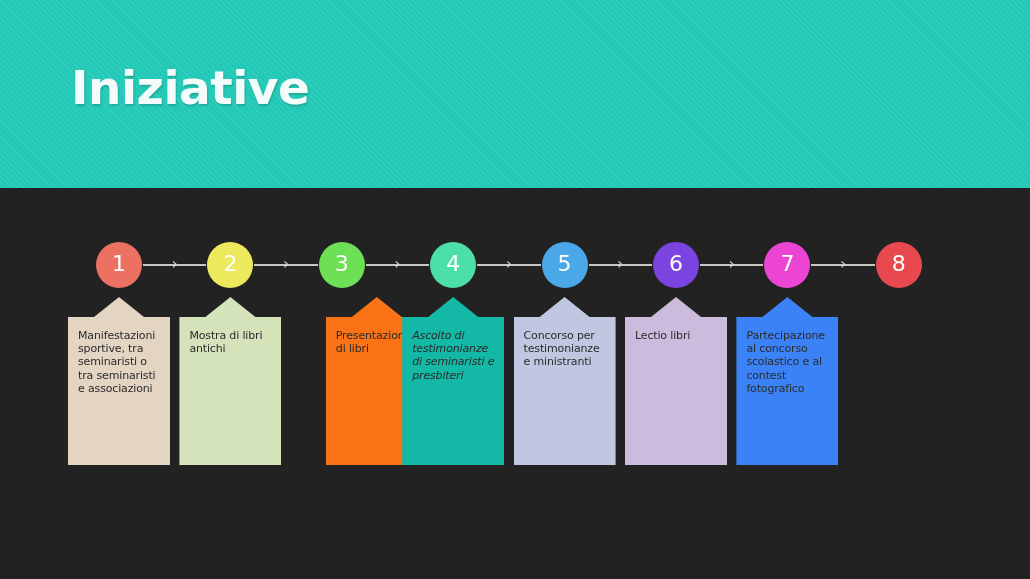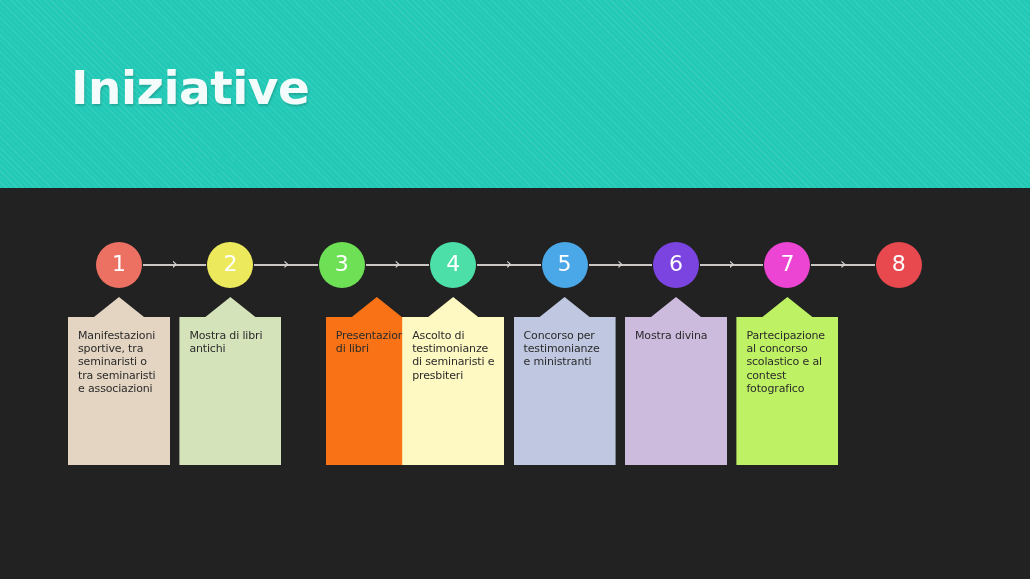--- a/index.html
+++ b/index.html
@@ -147,45 +147,45 @@
       <div class="connector-line" style="left: 254.4px; width: 63.4px;"></div>
       <div class="connector-arrow" style="left: 280.1px;">›</div>
       <div class="step-card" style="left: 290.8px; background: #f97316; margin-left: 35px;">
         <div class="step-card-text">Presentazione di libri</div>
       </div>
       <div class="step-circle" style="left: 318.8px; background: rgb(110, 224, 85);">
         <span>3</span>
       </div>
       <div class="connector-line" style="left: 365.8px; width: 63.4px;"></div>
       <div class="connector-arrow" style="left: 391.5px;">›</div>
-      <div class="step-card" style="left: 402.2px; background: #fef9c3;">
+      <div class="step-card" style="left: 402.2px; background: #14b8a6; font-style: italic;">
         <div class="step-card-text">Ascolto di testimonianze di seminaristi e presbiteri</div>
       </div>
       <div class="step-circle" style="left: 430.2px; background: rgb(76, 224, 168);">
         <span>4</span>
       </div>
       <div class="connector-line" style="left: 477.2px; width: 63.4px;"></div>
       <div class="connector-arrow" style="left: 502.9px;">›</div>
       <div class="step-card" style="left: 513.6px; background: rgb(191, 200, 224);">
         <div class="step-card-text">Concorso per testimonianze e ministranti</div>
       </div>
       <div class="step-circle" style="left: 541.6px; background: rgb(75, 168, 232);">
         <span>5</span>
       </div>
       <div class="connector-line" style="left: 588.6px; width: 63.4px;"></div>
       <div class="connector-arrow" style="left: 614.3px;">›</div>
       <div class="step-card" style="left: 625px; background: rgb(205, 187, 222);">
-        <div class="step-card-text">Mostra divina</div>
+        <div class="step-card-text">Lectio libri</div>
       </div>
       <div class="step-circle" style="left: 653px; background: rgb(123, 68, 224);">
         <span>6</span>
       </div>
       <div class="connector-line" style="left: 700px; width: 63.4px;"></div>
       <div class="connector-arrow" style="left: 725.7px;">›</div>
-      <div class="step-card" style="left: 736.4px; background: #bef264;">
+      <div class="step-card" style="left: 736.4px; background: #3b82f6;">
         <div class="step-card-text">Partecipazione al concorso scolastico e al contest fotografico</div>
       </div>
       <div class="step-circle" style="left: 764.4px; background: rgb(236, 68, 211);">
         <span>7</span>
       </div>
       <div class="connector-line" style="left: 811.4px; width: 63.4px;"></div>
       <div class="connector-arrow" style="left: 837.1px;">›</div>
       <div class="step-circle" style="left: 875.8px; background: rgb(232, 73, 79);">
         <span>8</span>
       </div>

